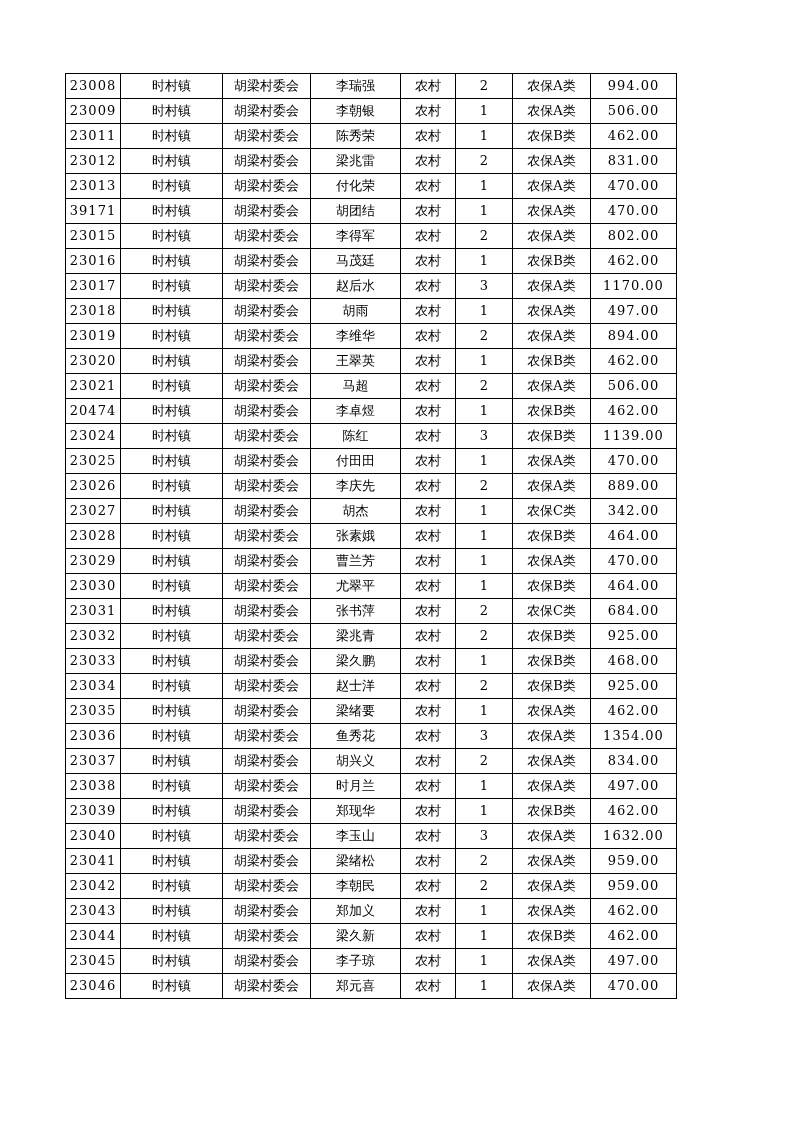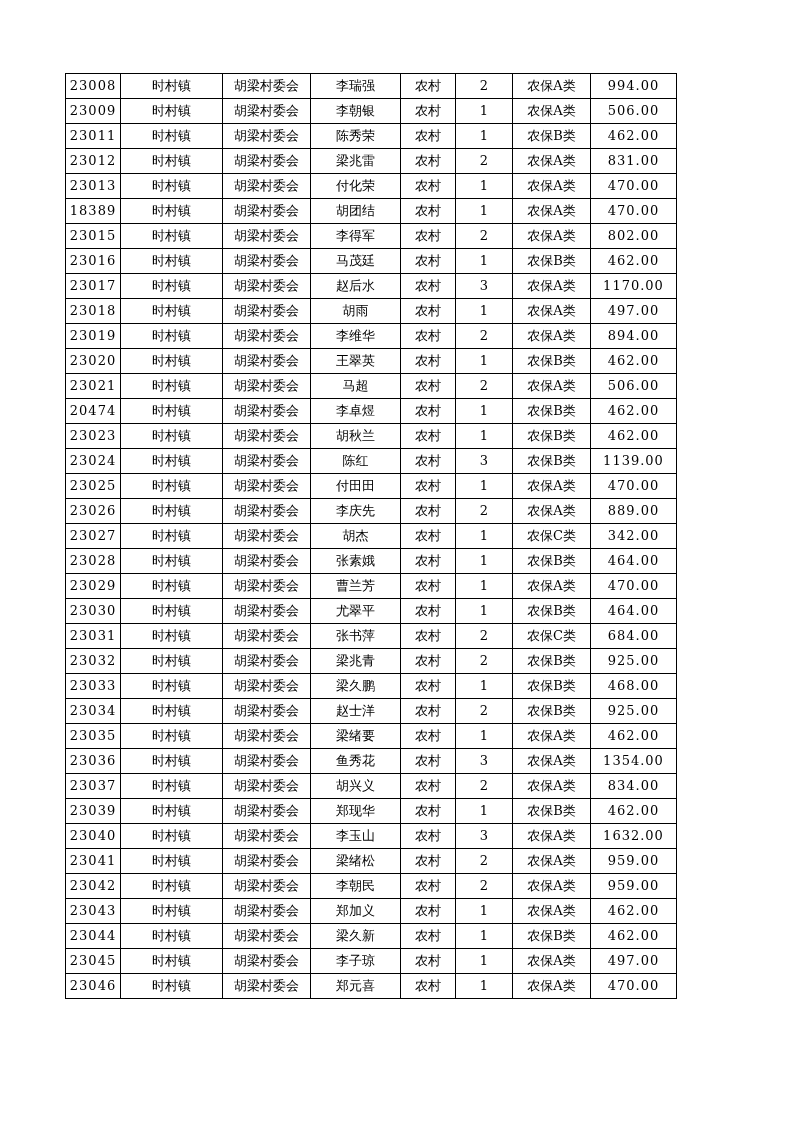--- a/index.html
+++ b/index.html
@@ -114,21 +114,21 @@
           <td class="col-id">23013</td>
           <td class="col-town">时村镇</td>
           <td class="col-village">胡梁村委会</td>
           <td class="col-name">付化荣</td>
           <td class="col-type">农村</td>
           <td class="col-count">1</td>
           <td class="col-category">农保A类</td>
           <td class="col-amount">470.00</td>
         </tr>
         <tr>
-          <td class="col-id">18389</td>
+          <td class="col-id">39171</td>
           <td class="col-town">时村镇</td>
           <td class="col-village">胡梁村委会</td>
           <td class="col-name">胡团结</td>
           <td class="col-type">农村</td>
           <td class="col-count">1</td>
           <td class="col-category">农保A类</td>
           <td class="col-amount">470.00</td>
         </tr>
         <tr>
           <td class="col-id">23015</td>
@@ -198,30 +198,20 @@
           <td class="col-type">农村</td>
           <td class="col-count">2</td>
           <td class="col-category">农保A类</td>
           <td class="col-amount">506.00</td>
         </tr>
         <tr>
           <td class="col-id">20474</td>
           <td class="col-town">时村镇</td>
           <td class="col-village">胡梁村委会</td>
           <td class="col-name">李卓煜</td>
-          <td class="col-type">农村</td>
-          <td class="col-count">1</td>
-          <td class="col-category">农保B类</td>
-          <td class="col-amount">462.00</td>
-        </tr>
-        <tr>
-          <td class="col-id">23023</td>
-          <td class="col-town">时村镇</td>
-          <td class="col-village">胡梁村委会</td>
-          <td class="col-name">胡秋兰</td>
           <td class="col-type">农村</td>
           <td class="col-count">1</td>
           <td class="col-category">农保B类</td>
           <td class="col-amount">462.00</td>
         </tr>
         <tr>
           <td class="col-id">23024</td>
           <td class="col-town">时村镇</td>
           <td class="col-village">胡梁村委会</td>
           <td class="col-name">陈红</td>
@@ -352,20 +342,30 @@
         </tr>
         <tr>
           <td class="col-id">23037</td>
           <td class="col-town">时村镇</td>
           <td class="col-village">胡梁村委会</td>
           <td class="col-name">胡兴义</td>
           <td class="col-type">农村</td>
           <td class="col-count">2</td>
           <td class="col-category">农保A类</td>
           <td class="col-amount">834.00</td>
+        </tr>
+        <tr>
+          <td class="col-id">23038</td>
+          <td class="col-town">时村镇</td>
+          <td class="col-village">胡梁村委会</td>
+          <td class="col-name">时月兰</td>
+          <td class="col-type">农村</td>
+          <td class="col-count">1</td>
+          <td class="col-category">农保A类</td>
+          <td class="col-amount">497.00</td>
         </tr>
         <tr>
           <td class="col-id">23039</td>
           <td class="col-town">时村镇</td>
           <td class="col-village">胡梁村委会</td>
           <td class="col-name">郑现华</td>
           <td class="col-type">农村</td>
           <td class="col-count">1</td>
           <td class="col-category">农保B类</td>
           <td class="col-amount">462.00</td>

